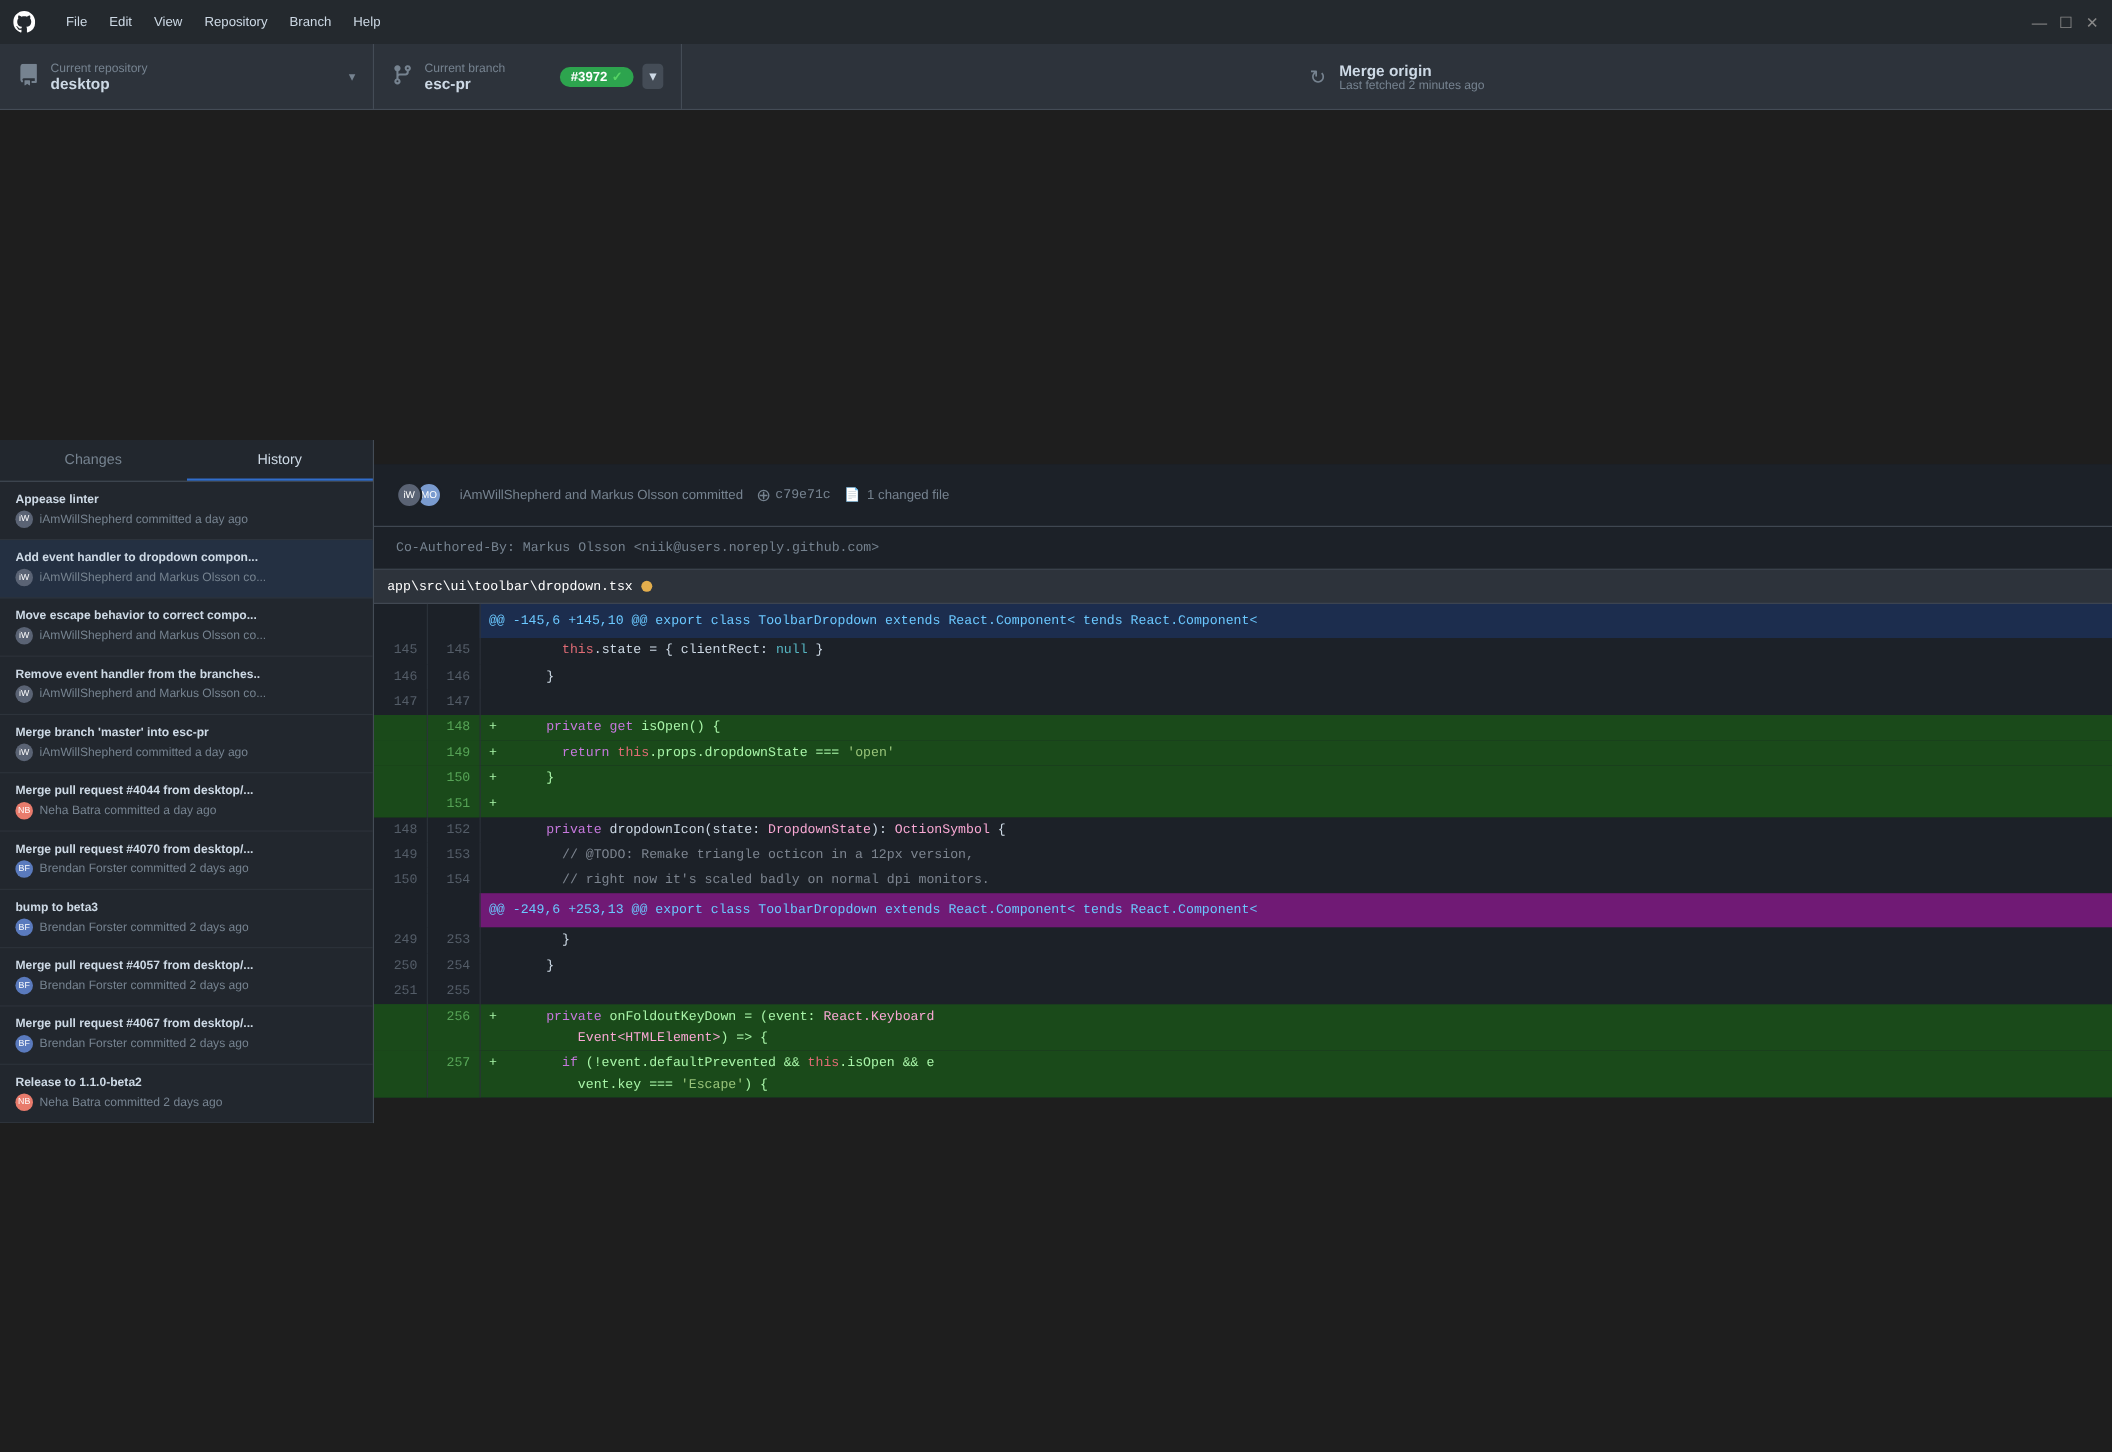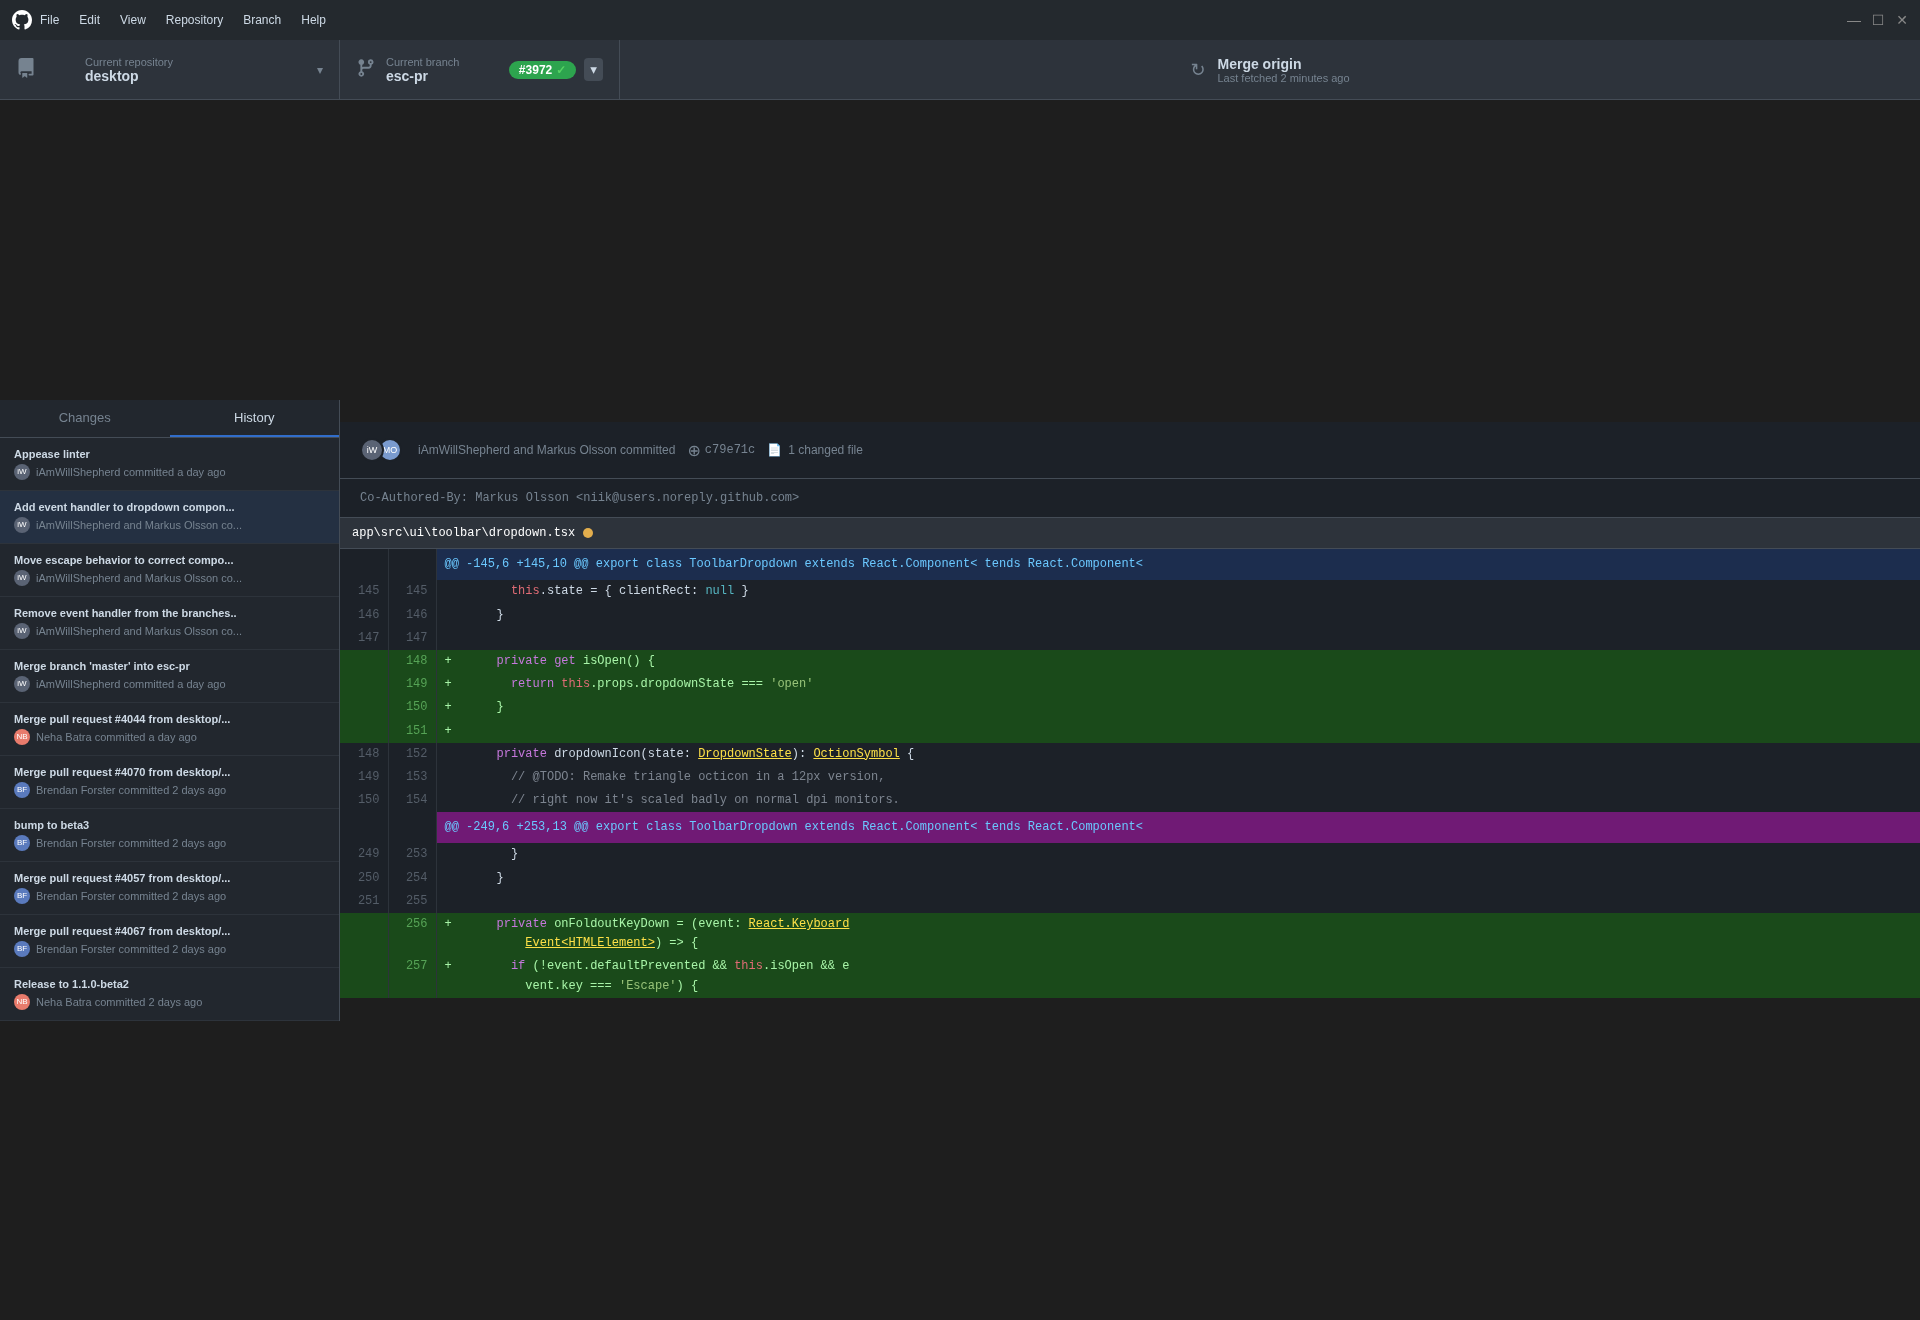--- a/index.html
+++ b/index.html
@@ -1,33 +1,33 @@
 <!DOCTYPE html>
 <html><head>
   <meta charset="utf-8">
   <style>
     * { box-sizing: border-box; margin: 0; padding: 0; }
     body { font-family: -apple-system, BlinkMacSystemFont, 'Segoe UI', sans-serif; background: #1e1e1e; color: #cdd9e5; font-size: 12px; height: 1320px; overflow: hidden; }
 
     
-    .titlebar { background: #24292e; display: flex; align-items: center; height: 40px; padding: 0 12px; -webkit-app-region: drag; user-select: none; }
+    .titlebar { background: #24292e; display: flex; align-items: center; height: 40px; padding: 0 12px; gap: 20px; -webkit-app-region: drag; user-select: none; }
     .titlebar-logo { width: 20px; height: 20px; fill: white; flex-shrink: 0; }
     .titlebar-menu { display: flex; gap: 4px; }
     .titlebar-menu-item { color: #cdd9e5; font-size: 12px; padding: 4px 8px; border-radius: 4px; cursor: pointer; }
     .titlebar-controls { margin-left: auto; display: flex; gap: 12px; }
     .titlebar-control { width: 12px; height: 12px; display: flex; align-items: center; justify-content: center; color: #888; font-size: 14px; cursor: pointer; }
 
     
     .app { display: flex; flex-direction: column; height: calc(100% - 40px); }
 
     
     .toolbar { background: #2d333b; display: flex; align-items: stretch; height: 60px; border-bottom: 1px solid #444c56; }
     .toolbar-section { display: flex; align-items: center; padding: 0 16px; border-right: 1px solid #444c56; min-width: 340px; cursor: pointer; }
     .toolbar-icon { margin-right: 10px; color: #768390; flex-shrink: 0; }
-    .toolbar-text { display: flex; flex-direction: column; flex: 1; margin-left: 39px; }
+    .toolbar-text { display: flex; flex-direction: column; flex: 1; }
     .toolbar-label { font-size: 11px; color: #768390; }
     .toolbar-value { font-size: 14px; color: #cdd9e5; font-weight: 600; }
     .toolbar-chevron { color: #768390; margin-left: 8px; }
 
     .toolbar-branch { display: flex; align-items: center; padding: 0 16px; border-right: 1px solid #444c56; cursor: pointer; min-width: 280px; }
     .branch-icon { margin-right: 10px; color: #768390; }
     .branch-text { display: flex; flex-direction: column; flex: 1; }
     .branch-label { font-size: 11px; color: #768390; }
     .branch-value { font-size: 14px; color: #cdd9e5; font-weight: 600; }
 
@@ -86,21 +86,21 @@
     .line-code { color: #cdd9e5; }
     .diff-row.added { background: #1a4a1a; }
     .diff-row.added td { color: #a8f5a8; }
     .diff-row.added .line-num { background: #1a4a1a; color: #56a356; }
     .diff-sign { width: 20px; text-align: center; }
     .keyword-this { color: #e06c75; }
     .keyword-null { color: #56b6c2; }
     .keyword-private { color: #c678dd; }
     .keyword-return { color: #c678dd; }
     .keyword-get { color: #c678dd; }
-    .type-color { color: #fde047; text-decoration: underline; }
+    .type-color { color: #f9a8d4; }
     .string-color { color: #98c379; }
     .comment-color { color: #7d8590; }
   </style>
 </head>
 <body>
 
 <div class="titlebar">
   <svg class="titlebar-logo" viewBox="0 0 16 16">
     <path fill="white" d="M8 0C3.58 0 0 3.58 0 8c0 3.54 2.29 6.53 5.47 7.59.4.07.55-.17.55-.38 0-.19-.01-.82-.01-1.49-2.01.37-2.53-.49-2.69-.94-.09-.23-.48-.94-.82-1.13-.28-.15-.68-.52-.01-.53.63-.01 1.08.58 1.23.82.72 1.21 1.87.87 2.33.66.07-.52.28-.87.51-1.07-1.78-.2-3.64-.89-3.64-3.95 0-.87.31-1.59.82-2.15-.08-.2-.36-1.02.08-2.12 0 0 .67-.21 2.2.82.64-.18 1.32-.27 2-.27.68 0 1.36.09 2 .27 1.53-1.04 2.2-.82 2.2-.82.44 1.1.16 1.92.08 2.12.51.56.82 1.27.82 2.15 0 3.07-1.87 3.75-3.65 3.95.29.25.54.73.54 1.48 0 1.07-.01 1.93-.01 2.2 0 .21.15.46.55.38A8.013 8.013 0 0016 8c0-4.42-3.58-8-8-8z"></path>
   </svg>

